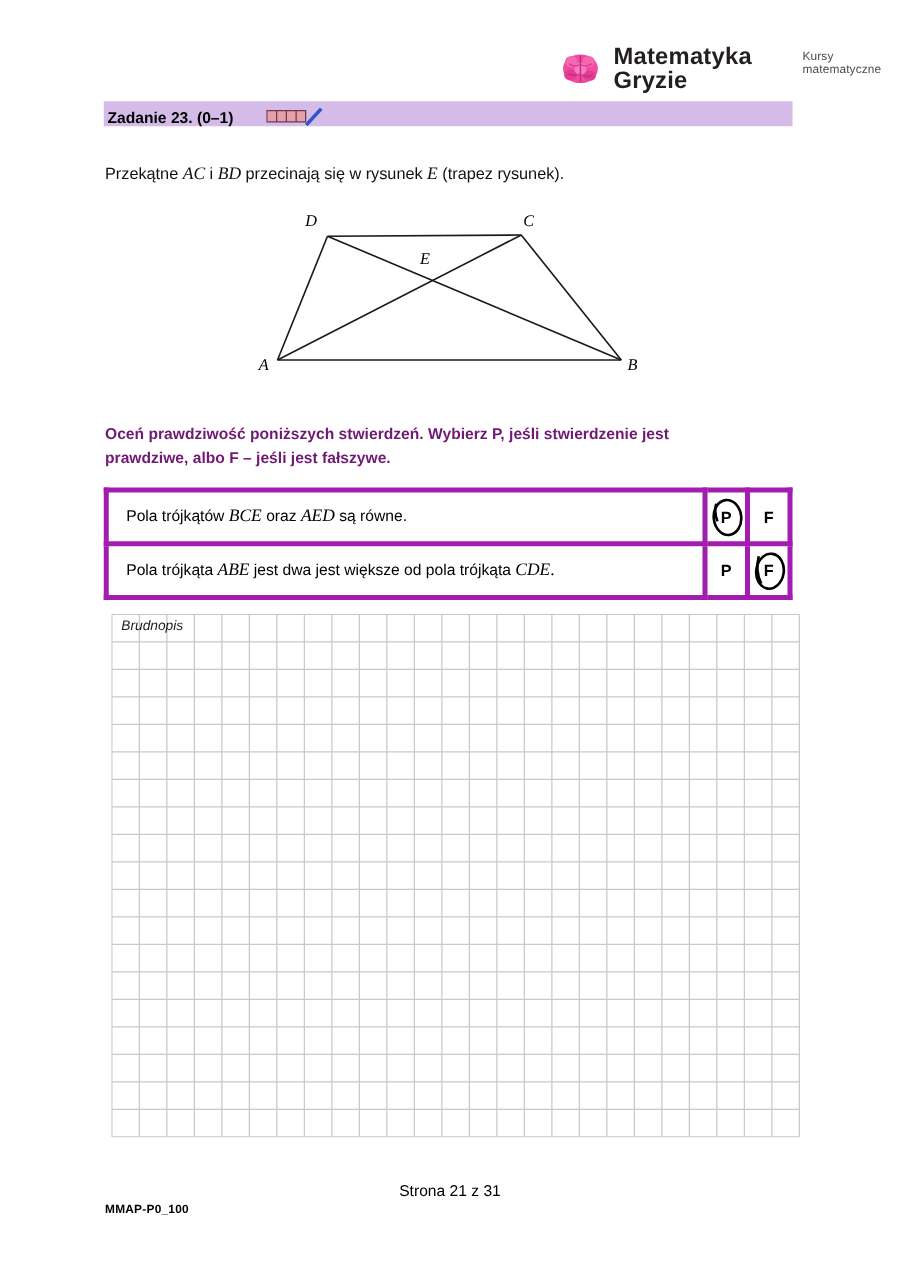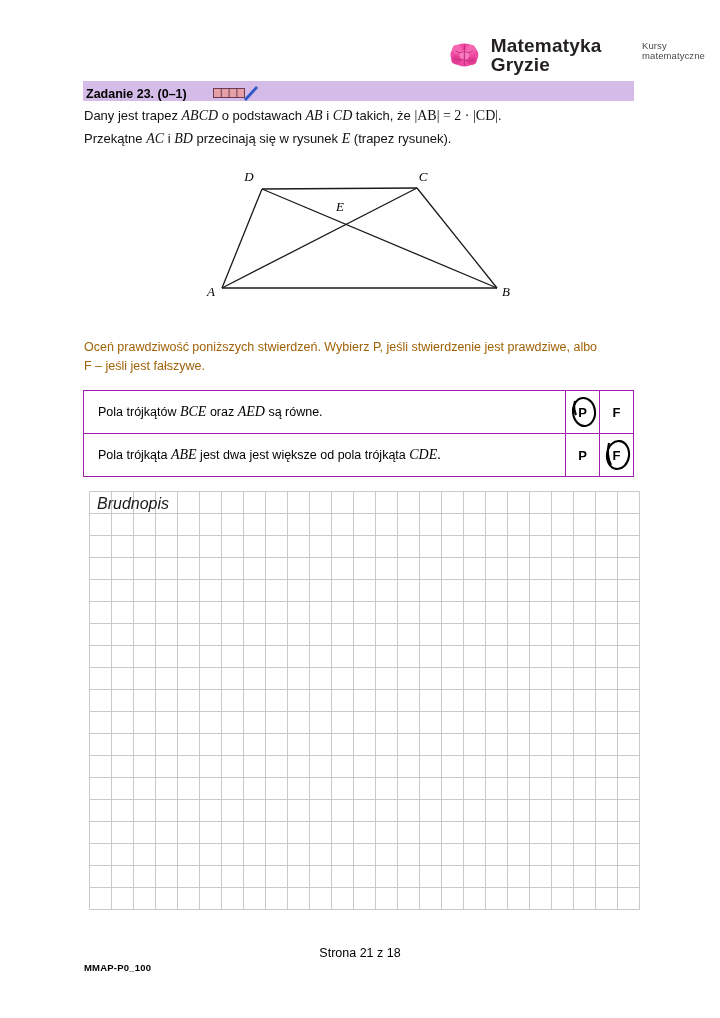--- a/index.html
+++ b/index.html
@@ -85,35 +85,35 @@
     left: 195px; top: 165px;
     width: 330px; height: 145px;
   }
 
   
   #instruction {
     position: absolute;
     left: 84px; top: 338px;
     width: 520px;
     font-size: 12.5px;
-    font-weight: normal;
+    font-weight: bold;
     line-height: 1.55;
-    color: #a16207;
+    color: #701a75;
   }
 
   
   #answer-table {
     position: absolute;
     left: 83px; top: 390px;
     width: 551px;
     border-collapse: collapse;
     table-layout: fixed;
   }
   #answer-table td {
-    border: 1px solid #a21caf;
+    border: 4px solid #a21caf;
     height: 43px;
     font-size: 12.5px;
     padding: 0 0 0 14px;
     vertical-align: middle;
   }
   #answer-table td.opt {
     width: 34px;
     padding: 0;
     text-align: center;
     font-weight: bold;
@@ -130,21 +130,21 @@
   
   #grid-wrap {
     position: absolute;
     left: 89px; top: 491px;
     width: 545px; height: 419px;
   }
   #grid-svg { display: block; }
   #brudnopis-label {
     position: absolute;
     left: 8px; top: 4px;
-    font-size: 16px;
+    font-size: 11px;
     font-style: italic;
     color: #1a1a1a;
     background: transparent;
   }
 
   
   #footer-page {
     position: absolute;
     left: 0; top: 946px;
     width: 720px;
@@ -190,21 +190,20 @@
     <span id="task-title">Zadanie 23. (0–1)</span>
     <svg id="task-icon" width="46" height="16" viewBox="0 0 46 16">
       <rect x="0.5" y="3.5" width="31" height="9" fill="#e8a0a8" stroke="#6b3b52" stroke-width="1"></rect>
       <line x1="8.3" y1="3.5" x2="8.3" y2="12.5" stroke="#6b3b52" stroke-width="1"></line>
       <line x1="16.1" y1="3.5" x2="16.1" y2="12.5" stroke="#6b3b52" stroke-width="1"></line>
       <line x1="23.9" y1="3.5" x2="23.9" y2="12.5" stroke="#6b3b52" stroke-width="1"></line>
       <path d="M31 14 L43 1 L45 3 L33 16 Z" fill="#2f56c8"></path>
     </svg>
   </div>
 
-  <div class="stmt" id="stmt1"><span>Dany jest trapez </span><span class="mth">ABCD</span><span> o podstawach </span><span class="mth">AB</span><span> i </span><span class="mth">CD</span><span> takich, że </span><span class="mthn">|AB| = 2 · |CD|</span><span>.</span></div>
 
   <div class="stmt" id="stmt2"><span>Przekątne </span><span class="mth">AC</span><span> i </span><span class="mth">BD</span><span> przecinają się w rysunek </span><span class="mth">E</span><span> (trapez rysunek).</span></div>
 
   <svg id="figure" viewBox="0 0 330 145">
     <g id="fig-lines" stroke="#1a1a1a" stroke-width="1.3" fill="none">
         <line x1="27" y1="123" x2="302" y2="123" stroke="#1a1a1a"></line>
         <line x1="302" y1="123" x2="222" y2="23" stroke="#1a1a1a"></line>
         <line x1="222" y1="23" x2="67" y2="24" stroke="#1a1a1a"></line>
         <line x1="67" y1="24" x2="27" y2="123" stroke="#1a1a1a"></line>
         <line x1="27" y1="123" x2="222" y2="23" stroke="#1a1a1a"></line>
@@ -297,16 +296,16 @@
         <line x1="0.5" y1="308.5" x2="550.5" y2="308.5" stroke="#c9c9c9" stroke-width="1"></line>
         <line x1="0.5" y1="330.5" x2="550.5" y2="330.5" stroke="#c9c9c9" stroke-width="1"></line>
         <line x1="0.5" y1="352.5" x2="550.5" y2="352.5" stroke="#c9c9c9" stroke-width="1"></line>
         <line x1="0.5" y1="374.5" x2="550.5" y2="374.5" stroke="#c9c9c9" stroke-width="1"></line>
         <line x1="0.5" y1="396.5" x2="550.5" y2="396.5" stroke="#c9c9c9" stroke-width="1"></line>
         <line x1="0.5" y1="418.5" x2="550.5" y2="418.5" stroke="#c9c9c9" stroke-width="1"></line>
       </svg>
     <span id="brudnopis-label">Brudnopis</span>
   </div>
 
-  <div id="footer-page">Strona 21 z 18</div>
+  <div id="footer-page">Strona 21 z 31</div>
   <div id="footer-code">MMAP-P0_100</div>
 
 </div>
 
 </body></html>

